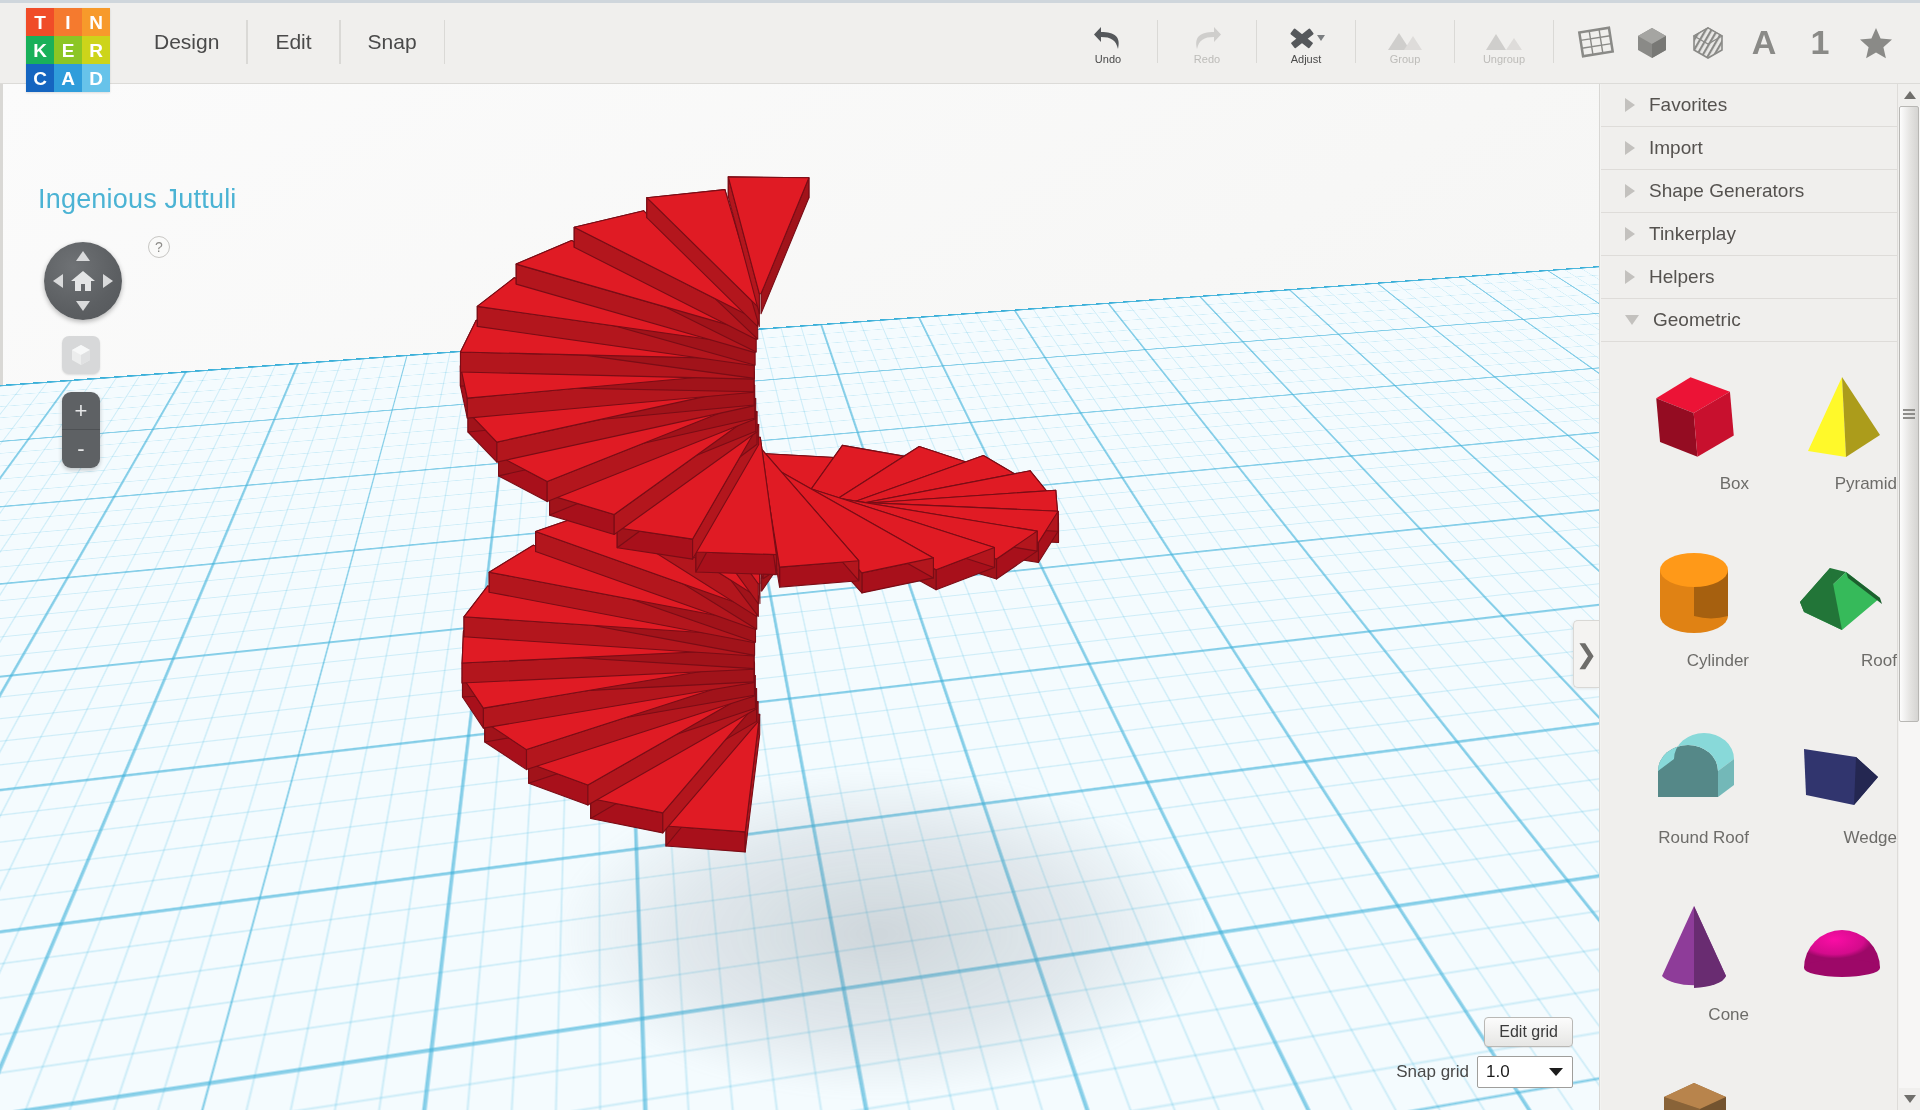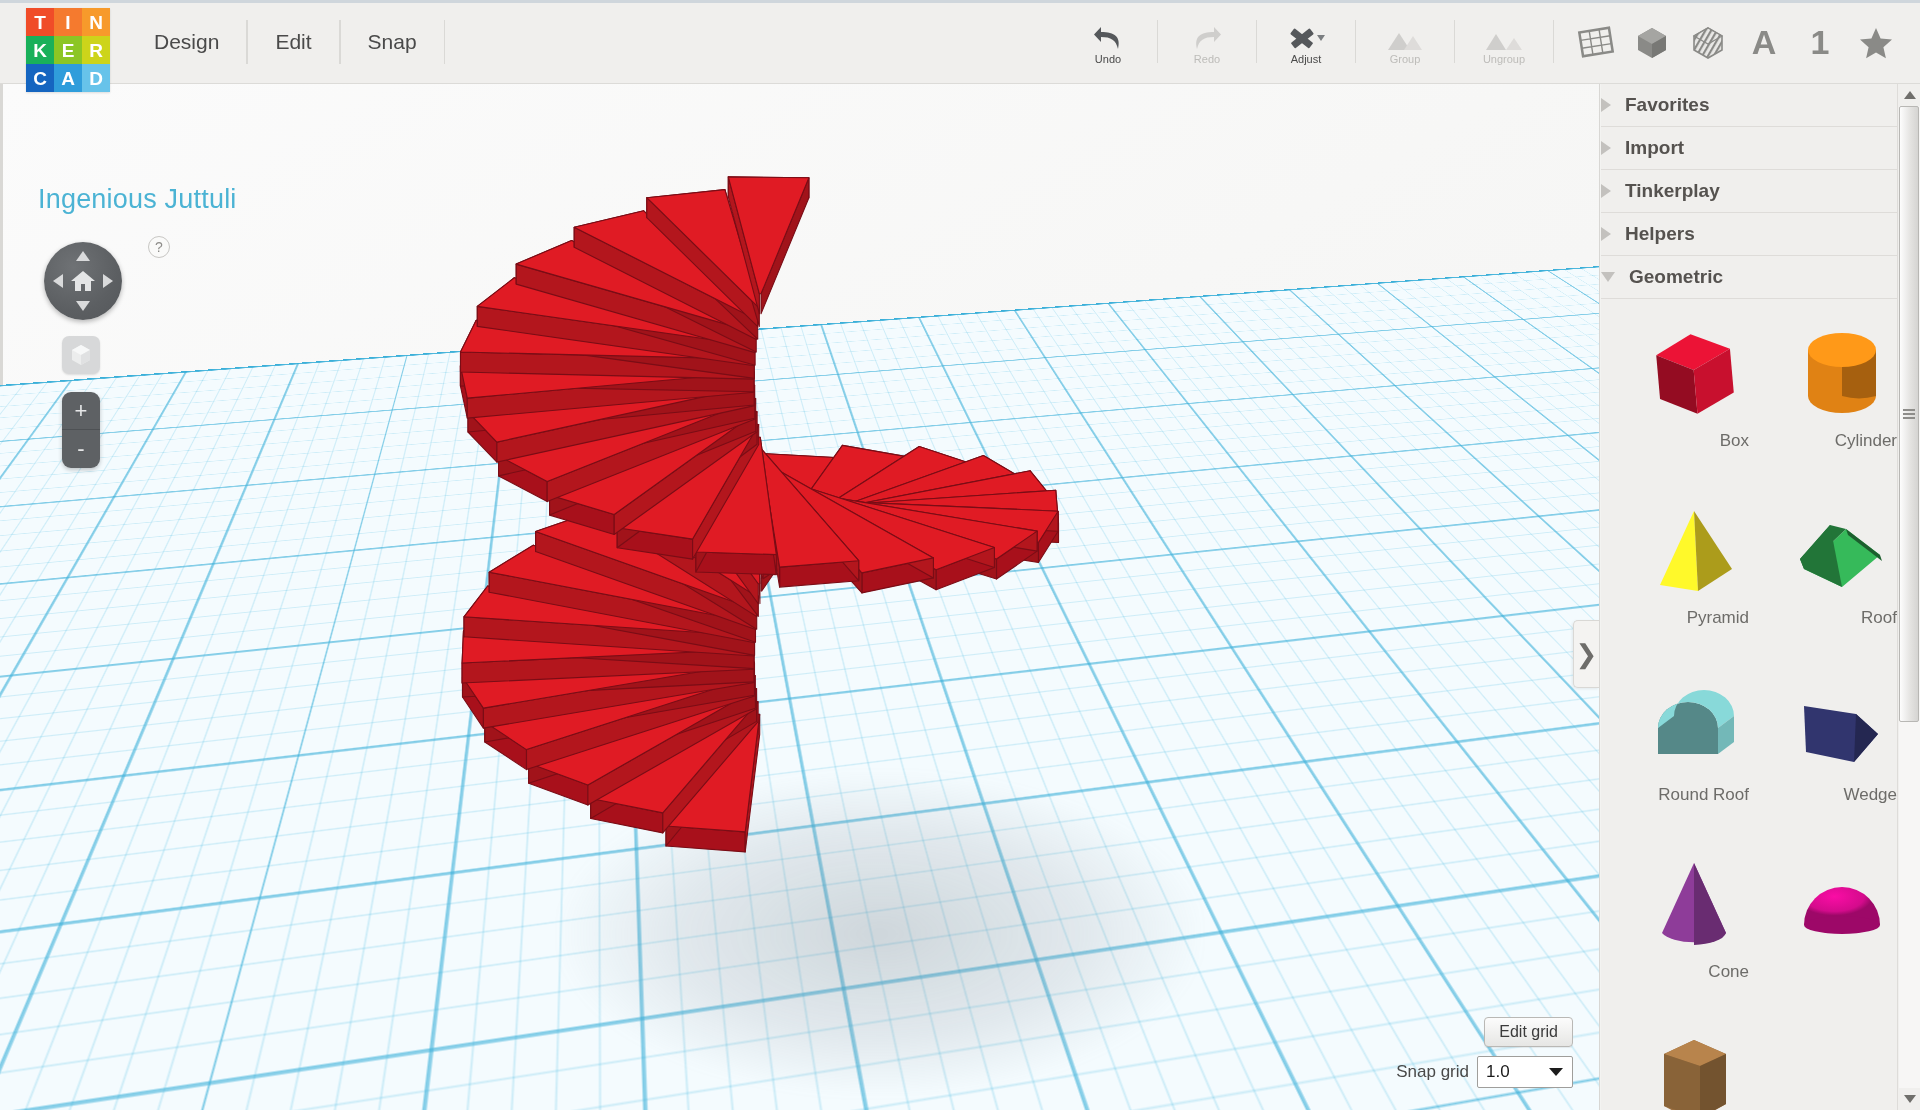--- a/index.html
+++ b/index.html
@@ -183,22 +183,22 @@
     box-shadow:-1px 1px 3px rgba(0,0,0,.08);
   }
 
   
   #sidebar {
     position:absolute; left:1601px; top:84px; width:319px; height:1026px;
     background:#f0efed; display:flex;
   }
   #sidebar-content { width:296px; height:1026px; overflow:hidden; }
   .accordion-row {
-    height:43px; display:flex; align-items:center; gap:14px; 
-    border-bottom:1px solid #dedcd9; font-size:19px; color:#55524f; font-weight:bold;
+    height:43px; display:flex; align-items:center; gap:14px; padding-left:24px;
+    border-bottom:1px solid #dedcd9; font-size:19px; color:#55524f; font-weight:normal;
   }
   .acc-caret-closed { width:0;height:0;border-top:7px solid transparent;border-bottom:7px solid transparent;border-left:10px solid #c3c1be; }
   .acc-caret-open   { width:0;height:0;border-left:7px solid transparent;border-right:7px solid transparent;border-top:10px solid #c3c1be; }
 
   #shape-grid {
     display:grid; grid-template-columns:1fr 1fr;
     padding:6px 0 0 0;
   }
   .shape-cell {
     height:177px; display:flex; flex-direction:column; align-items:flex-end; justify-content:flex-start;
@@ -614,20 +614,24 @@
           <div class="accordion-row">
             <span class="acc-caret-closed"></span>
             <span>Favorites</span>
           </div>
           <div class="accordion-row">
             <span class="acc-caret-closed"></span>
             <span>Import</span>
           </div>
           <div class="accordion-row">
             <span class="acc-caret-closed"></span>
+            <span>Shape Generators</span>
+          </div>
+          <div class="accordion-row">
+            <span class="acc-caret-closed"></span>
             <span>Tinkerplay</span>
           </div>
           <div class="accordion-row">
             <span class="acc-caret-closed"></span>
             <span>Helpers</span>
           </div>
           <div class="accordion-row">
             <span class="acc-caret-open"></span>
             <span>Geometric</span>
           </div>
@@ -641,35 +645,35 @@
                   <path d="M16 30 L52 48 L52 92 L16 74 Z" fill="#940c22"></path>
                   <path d="M52 48 L90 30 L90 74 L52 92 Z" fill="#c8102e"></path>
                 </g>
               </svg>
             </div>
             <div class="shape-name">Box</div>
           </div>
           <div class="shape-cell">
             <div class="shape-art">
               <svg width="104" height="104" viewBox="0 0 104 104">
+                <path d="M52 12 L18 86 L56 92 Z" fill="#fff92a"></path>
+                <path d="M52 12 L56 92 L90 70 Z" fill="#ac9c1b"></path>
+              </svg>
+            </div>
+            <div class="shape-name">Pyramid</div>
+          </div>
+          <div class="shape-cell">
+            <div class="shape-art">
+              <svg width="104" height="104" viewBox="0 0 104 104">
                 <path d="M18 28 L18 74 A34 17 0 0 0 86 74 L86 28 Z" fill="#e08214"></path>
                 <path d="M52 74 A34 17 0 0 0 86 74 L86 28 L52 28 Z" fill="#a6600f"></path>
                 <ellipse cx="52" cy="28" rx="34" ry="17" fill="#ff9918"></ellipse>
               </svg>
             </div>
             <div class="shape-name">Cylinder</div>
-          </div>
-          <div class="shape-cell">
-            <div class="shape-art">
-              <svg width="104" height="104" viewBox="0 0 104 104">
-                <path d="M52 12 L18 86 L56 92 Z" fill="#fff92a"></path>
-                <path d="M52 12 L56 92 L90 70 Z" fill="#ac9c1b"></path>
-              </svg>
-            </div>
-            <div class="shape-name">Pyramid</div>
           </div>
           <div class="shape-cell">
             <div class="shape-art">
               <svg width="104" height="104" viewBox="0 0 104 104">
                 <path d="M14 70 L56 30 L90 56 L52 88 Z" fill="#36ba5a"></path>
                 <path d="M14 70 L56 30 L40 26 L10 60 Z" fill="#227538"></path>
                 <path d="M10 60 L40 26 L52 88 L14 70 Z" fill="#227538"></path>
                 <path d="M56 30 L90 56 L92 62 L58 36 Z" fill="#1c5f2e"></path>
               </svg>
             </div>

